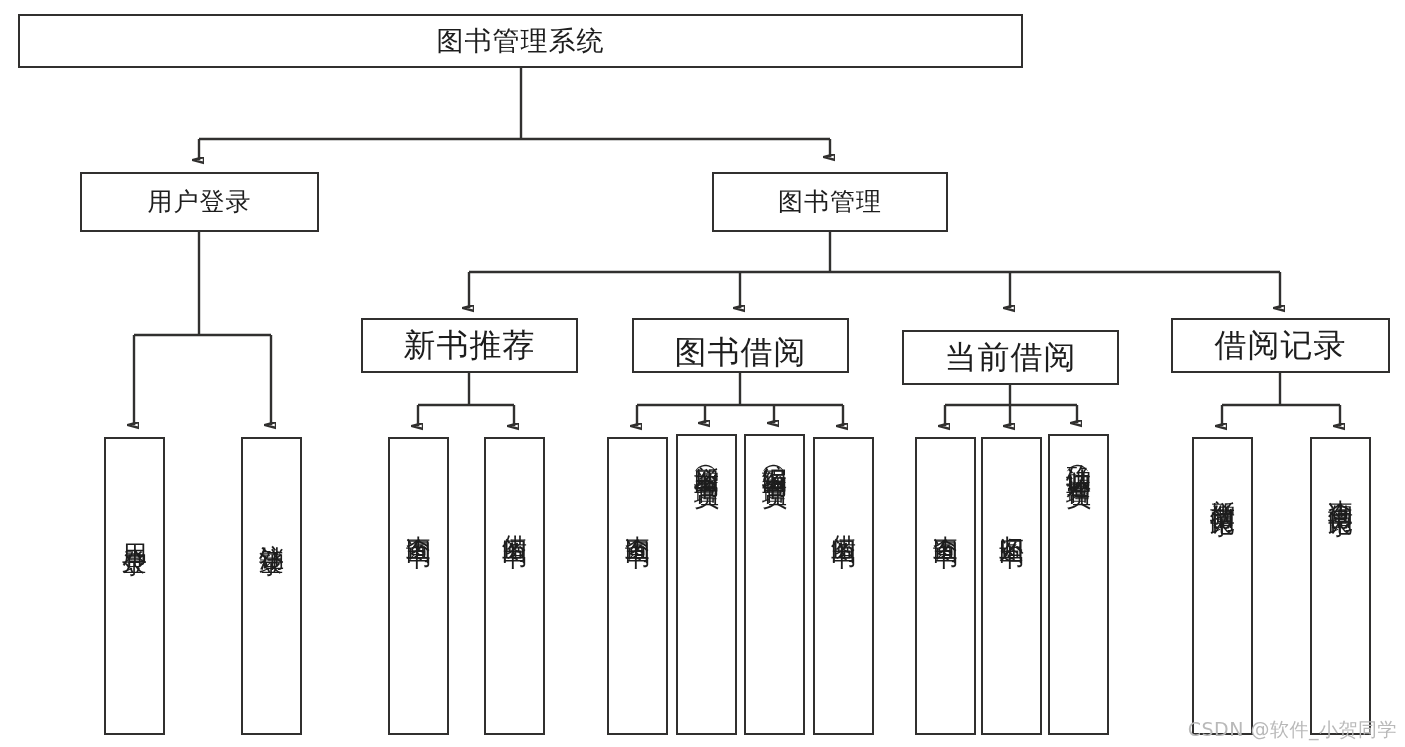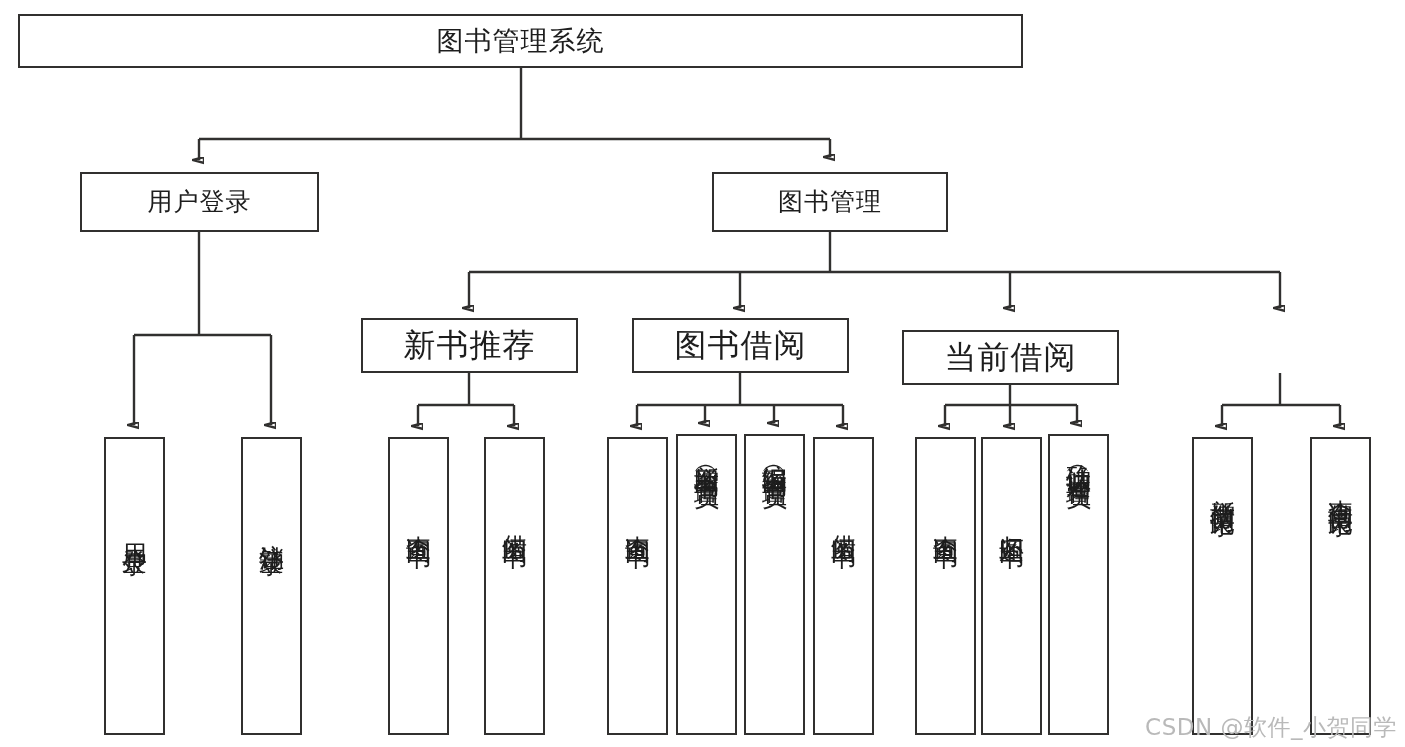--- a/index.html
+++ b/index.html
@@ -64,21 +64,21 @@
   }
   svg#wires path, svg#wires line {
     stroke: #31302f;
     stroke-width: 2.4;
     fill: none;
   }
   .watermark {
     position: absolute;
     right: 8px;
     bottom: 4px;
-    font-size: 23px;
+    font-size: 19px;
     color: #b9b9b9;
     letter-spacing: 0.5px;
     white-space: nowrap;
     font-family: "DejaVu Sans", "Liberation Sans", sans-serif;
   }
 </style>
 </head>
 <body>
 
 <div id="canvas">
@@ -143,28 +143,31 @@
   </div>
 
   <div class="node lvl2" style="left:712px; top:172px; width:236px; height:60px;">
     <span class="label">图书管理</span>
   </div>
 
   <div class="node lvl3" style="left:361px; top:318px; width:217px; height:55px;">
     <span class="label">新书推荐</span>
   </div>
 
-  <div class="node lvl3" style="left:632px; top:318px; width:217px; height:55px;">
+  <div class="node lvl3" style="left:632px; top:318px; width:217px; height:55px;align-items:flex-end;">
     <span class="label">图书借阅</span>
   </div>
 
   <div class="node lvl3" style="left:902px; top:318px; width:217px; height:55px;margin-top:12px;">
     <span class="label">当前借阅</span>
   </div>
 
+  <div class="node lvl3" style="left:1171px; top:318px; width:219px; height:55px;">
+    <span class="label">借阅记录</span>
+  </div>
 
   <div class="node leaf" style="left:104px; top:437px; width:61px; height:298px;">
     <span class="label" style="margin-top:85px;">用户登录</span>
   </div>
 
   <div class="node leaf" style="left:241px; top:437px; width:61px; height:298px;">
     <span class="label" style="margin-top:85px;">注销登录</span>
   </div>
 
   <div class="node leaf" style="left:388px; top:437px; width:61px; height:298px;">

